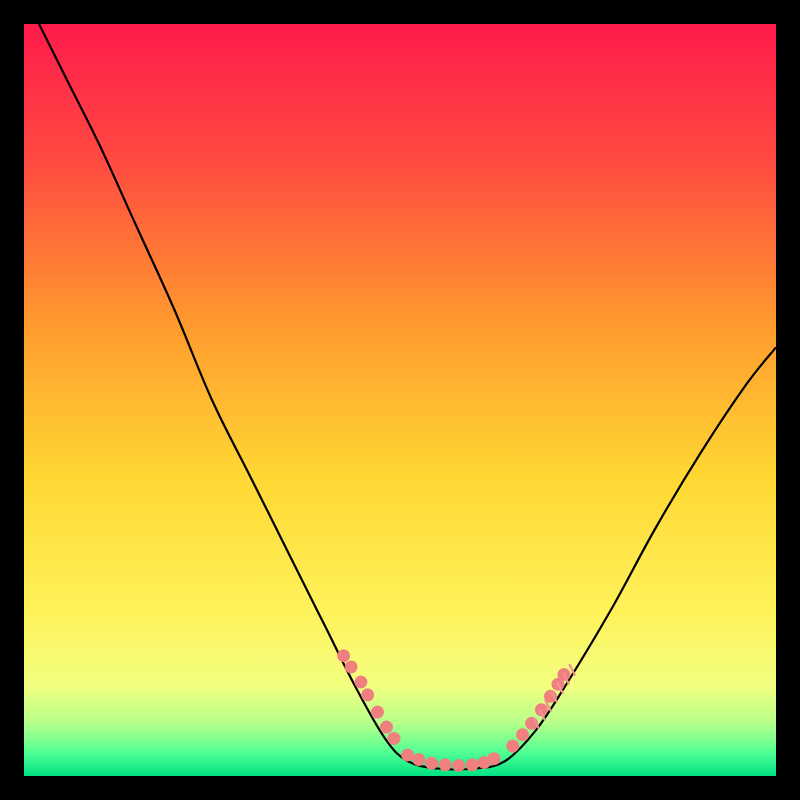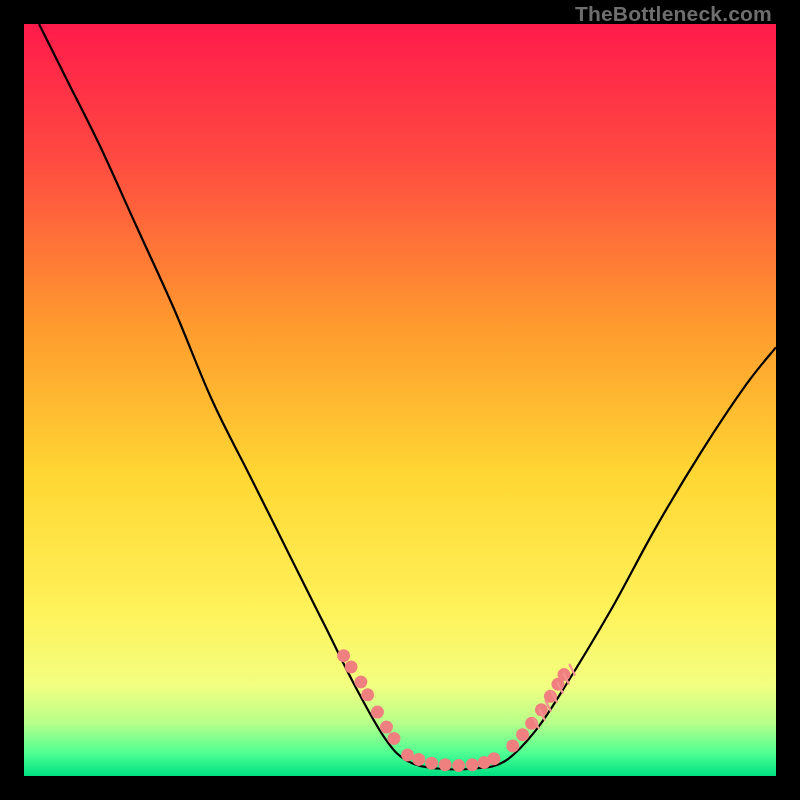--- a/index.html
+++ b/index.html
@@ -90,14 +90,13 @@
           <line x1="509.6" y1="694.12" x2="514.6" y2="704.12" stroke="#f49090" stroke-width="2.2" stroke-linecap="round"></line>
           <line x1="515.616" y1="685.848" x2="520.616" y2="695.848" stroke="#f49090" stroke-width="2.2" stroke-linecap="round"></line>
           <line x1="521.632" y1="676.824" x2="526.632" y2="686.824" stroke="#f49090" stroke-width="2.2" stroke-linecap="round"></line>
           <line x1="527.648" y1="667.8" x2="532.648" y2="677.8" stroke="#f49090" stroke-width="2.2" stroke-linecap="round"></line>
           <line x1="533.6640000000001" y1="658.7760000000001" x2="538.6640000000001" y2="668.7760000000001" stroke="#f49090" stroke-width="2.2" stroke-linecap="round"></line>
           <line x1="539.68" y1="649.752" x2="544.68" y2="659.752" stroke="#f49090" stroke-width="2.2" stroke-linecap="round"></line>
           <line x1="545.696" y1="640.728" x2="550.696" y2="650.728" stroke="#f49090" stroke-width="2.2" stroke-linecap="round"></line>
         </g>
     </svg>
   </div>
-  <div class="watermark">TheBottleneck.com</div>
 </div>
 
 </body></html>

